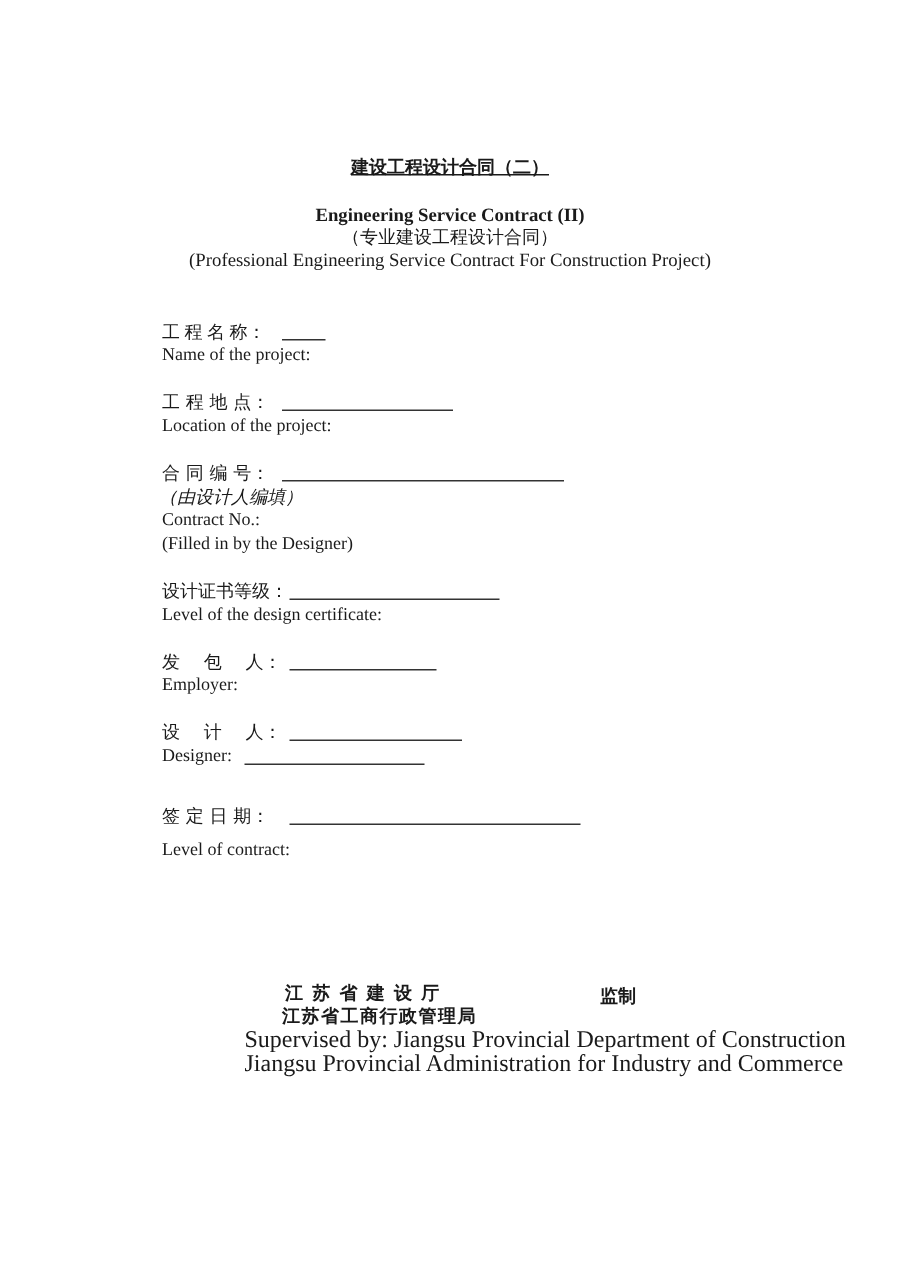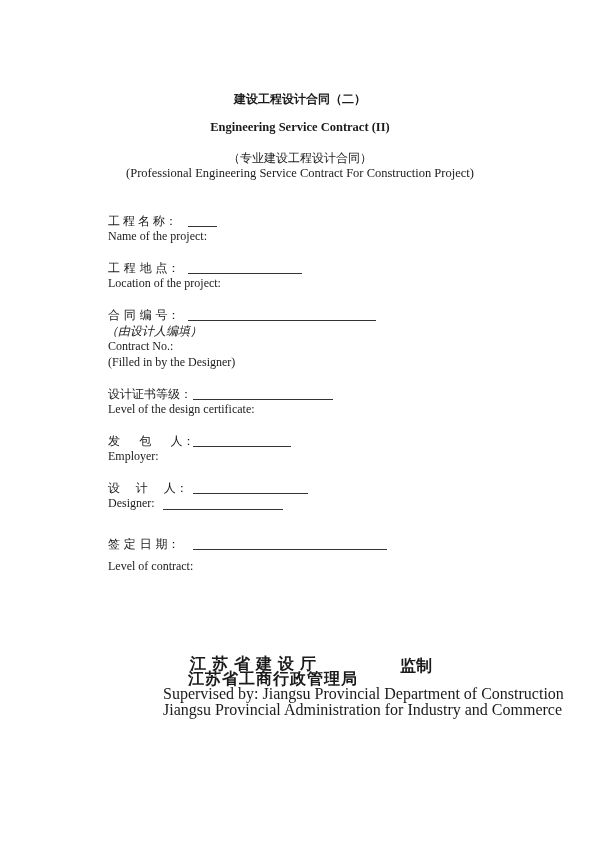--- a/index.html
+++ b/index.html
@@ -3,28 +3,28 @@
   <meta charset="utf-8">
   <style>
     html, body { margin: 0; padding: 0; }
     body {
       width: 600px; height: 849px; background: #ffffff; position: relative; overflow: hidden;
       font-family: "Liberation Serif", "DejaVu Serif", serif; color: #1a1a1a;
     }
     .abs { position: absolute; white-space: nowrap; }
     .center { left: 0; width: 600px; text-align: center; }
     .cn { font-family: "DejaVu Sans", "Liberation Sans", sans-serif; }
-    .title-cn { top: 91px; font-size: 12px; font-weight: bold; }
-    .title-en { top: 120px; font-size: 12.5px; font-weight: bold; }
+    .title-cn { top: 103px; font-size: 12px; font-weight: bold; text-decoration: underline; }
+    .title-en { top: 136px; font-size: 12.5px; font-weight: bold; }
     .sub-cn { top: 150px; font-size: 12px; }
     .sub-en { top: 166px; font-size: 12.5px; }
     .label-cn { font-size: 12px; letter-spacing: 0; }
     .label-en { font-size: 12px; }
     .uline { position: absolute; height: 0; border-top: 1.2px solid #333; }
-    .footer-cn { font-size: 16px; font-weight: bold; font-family: Liberation Serif, serif; }
+    .footer-cn { font-size: 12px; font-weight: bold; }
     .footer-en { font-size: 16px; }
   </style>
 </head>
 <body>
 
 <div class="abs center cn title-cn">建设工程设计合同（二）</div>
 <div class="abs center title-en">Engineering Service Contract (II)</div>
 <div class="abs center cn sub-cn">（专业建设工程设计合同）</div>
 <div class="abs center sub-en">(Professional Engineering Service Contract For Construction Project)</div>
 
@@ -39,21 +39,21 @@
 <div class="abs cn label-cn" style="left:108px;top:307px;">合 同 编 号：</div>
 <div class="uline" style="left:188px;top:320px;width:188px;"></div>
 <div class="abs cn label-cn" style="left:106px;top:323px;font-style:italic;">（由设计人编填）</div>
 <div class="abs label-en" style="left:108px;top:339px;">Contract No.:</div>
 <div class="abs label-en" style="left:108px;top:355px;">(Filled in by the Designer)</div>
 
 <div class="abs cn label-cn" style="left:108px;top:386px;">设计证书等级：</div>
 <div class="uline" style="left:193px;top:399px;width:140px;"></div>
 <div class="abs label-en" style="left:108px;top:402px;">Level of the design certificate:</div>
 
-<div class="abs cn label-cn" style="left:108px;top:433px;font-family:Liberation Mono, monospace;">发　 包　 人：</div>
+<div class="abs cn label-cn" style="left:108px;top:433px;">发　 包　 人：</div>
 <div class="uline" style="left:193px;top:446px;width:98px;"></div>
 <div class="abs label-en" style="left:108px;top:449px;">Employer:</div>
 
 <div class="abs cn label-cn" style="left:108px;top:480px;">设　 计　 人：</div>
 <div class="uline" style="left:193px;top:493px;width:115px;"></div>
 <div class="abs label-en" style="left:108px;top:496px;">Designer:</div>
 <div class="uline" style="left:163px;top:509px;width:120px;"></div>
 
 <div class="abs cn label-cn" style="left:108px;top:536px;">签  定 日 期：</div>
 <div class="uline" style="left:193px;top:549px;width:194px;"></div>

